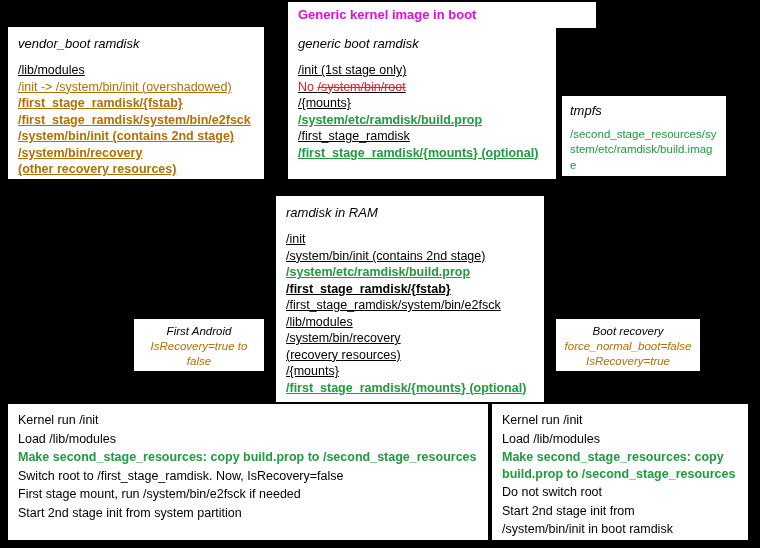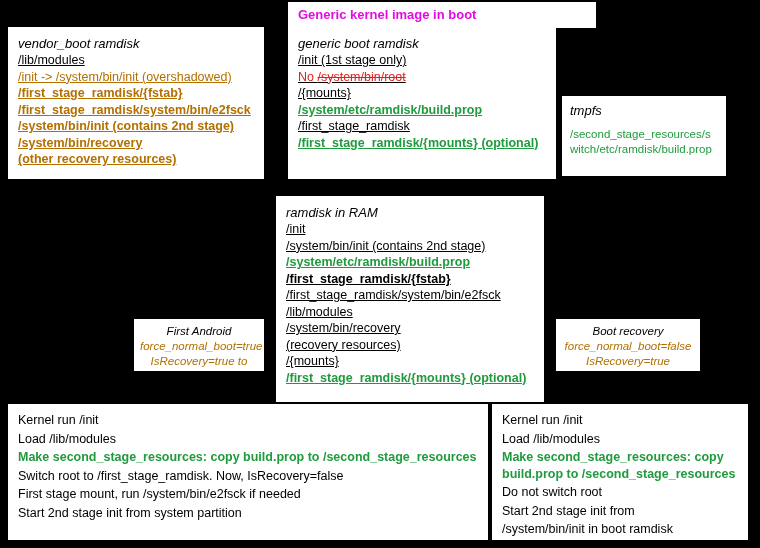--- a/index.html
+++ b/index.html
@@ -20,20 +20,21 @@
     box-sizing: border-box;
     padding: 8px 10px;
     line-height: 1.32;
     font-size: 12.5px;
     color: #000000;
   }
   .title-italic {
     font-style: italic;
     font-size: 13px;
     color: #000000;
+    margin-bottom: 10px;
   }
   .line { white-space: nowrap; text-decoration: underline; }
   .plain { color: #000000; }
   .magenta-plain { color: #e20ce2; }
   .green { color: #1f9b3d; font-weight: bold; }
   .green-plain { color: #1f9b3d; }
   .orange { color: #b37000; font-weight: bold; }
   .red { color: #e02020; }
   .strike { text-decoration: line-through; }
   .bold { font-weight: bold; }
@@ -128,40 +129,39 @@
   <div class="line plain">/init (1st stage only)</div>
   <div class="line"><span class="red">No </span><span class="red strike">/system/bin/root</span></div>
   <div class="line plain">/{mounts}</div>
   <div class="line green">/system/etc/ramdisk/build.prop</div>
   <div class="line plain">/first_stage_ramdisk</div>
   <div class="line green">/first_stage_ramdisk/{mounts} (optional)</div>
 </div>
 
 <div class="box" id="tmpfs-box">
   <div class="title-italic">tmpfs</div>
-  <div class="wrapline green-plain">/second_stage_resources/switch/etc/ramdisk/build.prop</div>
+  <div class="wrapline green-plain">/second_stage_resources/system/etc/ramdisk/build.image</div>
 </div>
 
 <div class="box" id="ramdisk-ram-box">
   <div class="title-italic">ramdisk in RAM</div>
   <div class="line plain">/init</div>
   <div class="line plain">/system/bin/init (contains 2nd stage)</div>
   <div class="line green">/system/etc/ramdisk/build.prop</div>
   <div class="line bold">/first_stage_ramdisk/{fstab}</div>
   <div class="line plain">/first_stage_ramdisk/system/bin/e2fsck</div>
   <div class="line plain">/lib/modules</div>
   <div class="line plain">/system/bin/recovery</div>
   <div class="line plain">(recovery resources)</div>
   <div class="line plain">/{mounts}</div>
   <div class="line green">/first_stage_ramdisk/{mounts} (optional)</div>
 </div>
 
 <div class="box" id="boot-android-box">
   <div class="l1">First Android</div>
-  <div class="l2">force_normal_boot=true</div>
   <div class="l3">IsRecovery=true to false</div>
 </div>
 
 <div class="box" id="boot-recovery-box">
   <div class="l1">Boot recovery</div>
   <div class="l2">force_normal_boot=false</div>
   <div class="l3">IsRecovery=true</div>
 </div>
 
 <div class="box" id="steps-left-box">

